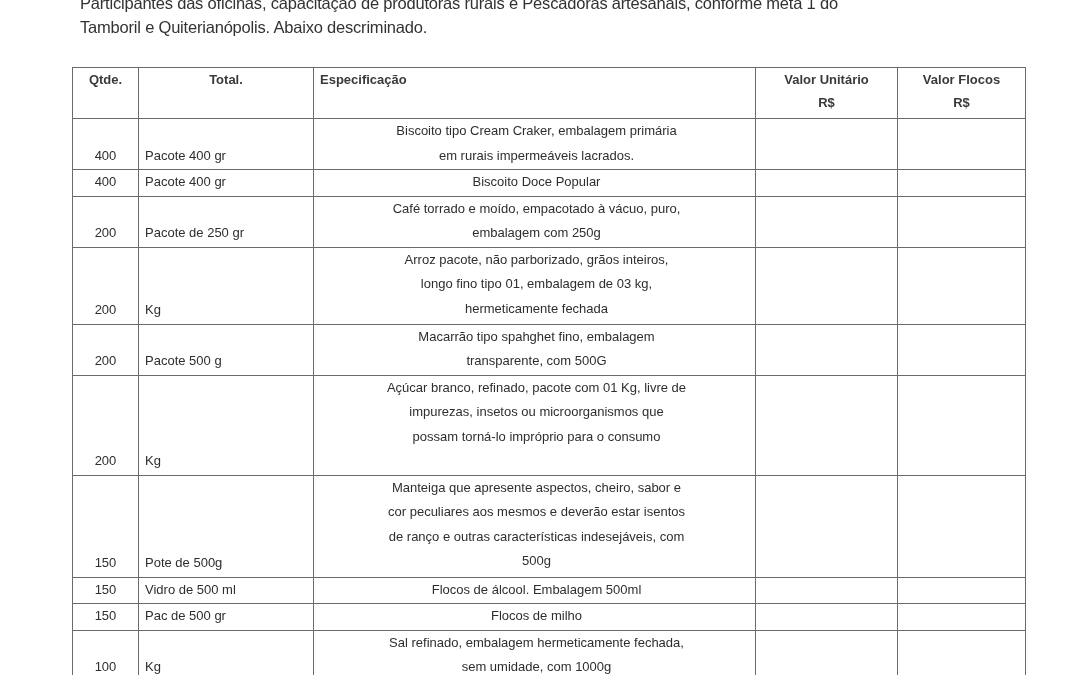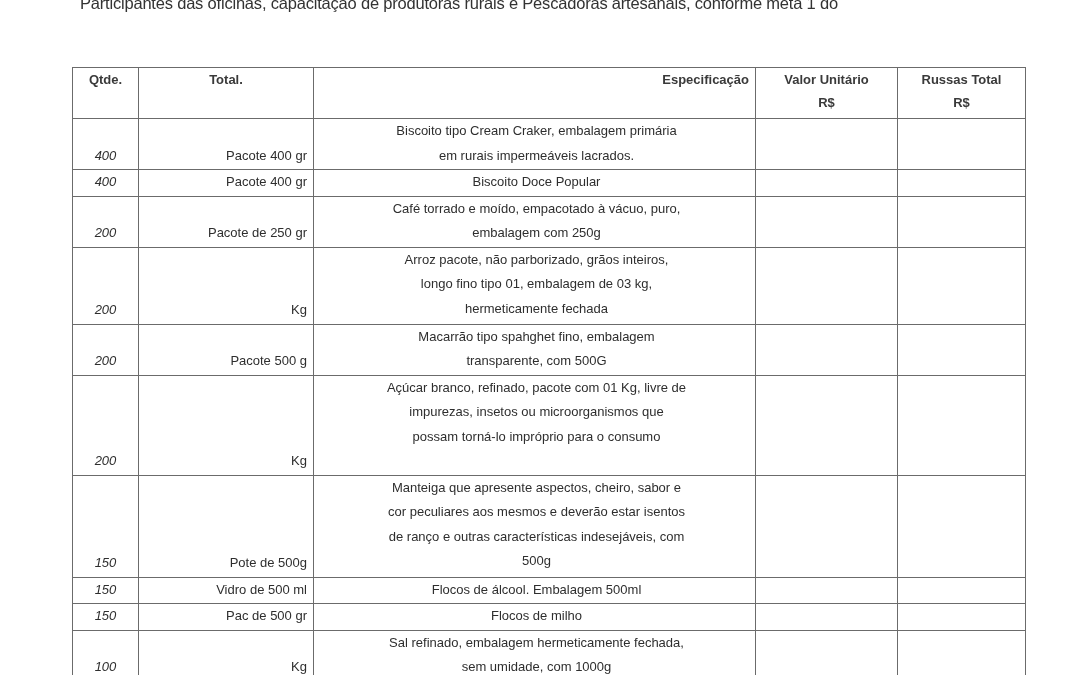--- a/index.html
+++ b/index.html
@@ -22,54 +22,55 @@
     table-layout: fixed;
   }
   .sheet td, .sheet th {
     border: 1.5px solid #6b6b6b;
     padding: 0 6px 1px 6px;
     vertical-align: bottom;
     font-size: 13px; line-height: 24.5px;
     color: #2e2e2e;
   }
   .sheet th { font-weight: bold; vertical-align: top; text-align: center; line-height: 23px; padding-top: 0; color: #3a3a3a; }
-  .sheet th.spec-h { text-align: right; }
-  .sheet td.qty { text-align: center; font-style: italic; }
-  .sheet td.unit { text-align: right; }
+  .sheet th.spec-h { text-align: left; }
+  .sheet td.qty { text-align: center; }
+  .sheet td.unit { text-align: left; }
   .sheet td.spec { text-align: center; vertical-align: top; padding-left: 10px; }
   .sheet td.money { }
   .c1 { width: 66px; } .c2 { width: 175px; } .c3 { width: 442px; } .c4 { width: 142px; } .c5 { width: 128px; }
   .line { display: block; white-space: nowrap; }
 </style>
 </head>
 <body>
 
 <div class="intro">
   <div>Participantes das oficinas, capacitação de produtoras rurais e Pescadoras artesanais, conforme meta 1 do</div>
+  <div>Tamboril e Quiterianópolis. Abaixo descriminado.</div>
 </div>
 
 <table class="sheet">
   <colgroup>
     <col class="c1">
       <col class="c2">
       <col class="c3">
       <col class="c4">
       <col class="c5">
   </colgroup>
   <thead>
     <tr style="height:51px">
       <th>Qtde.</th>
       <th>Total.</th>
       <th class="spec-h">Especificação</th>
       <th>
         <span class="line">Valor Unitário</span>
         <span class="line">R$</span>
       </th>
       <th>
-        <span class="line">Russas Total</span>
+        <span class="line">Valor Flocos</span>
         <span class="line">R$</span>
       </th>
     </tr>
   </thead>
   <tbody id="rows">
       <tr style="height: 51px;">
         <td class="qty">400</td>
         <td class="unit">Pacote 400 gr</td>
         <td class="spec">
           <span class="line">Biscoito tipo Cream Craker, embalagem primária</span>

